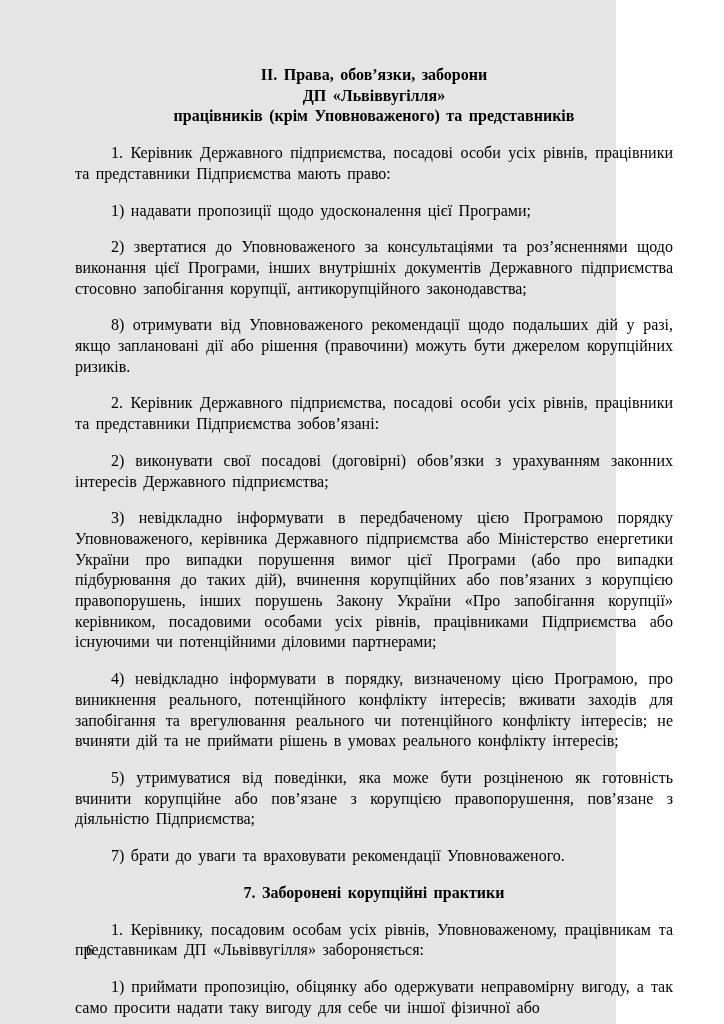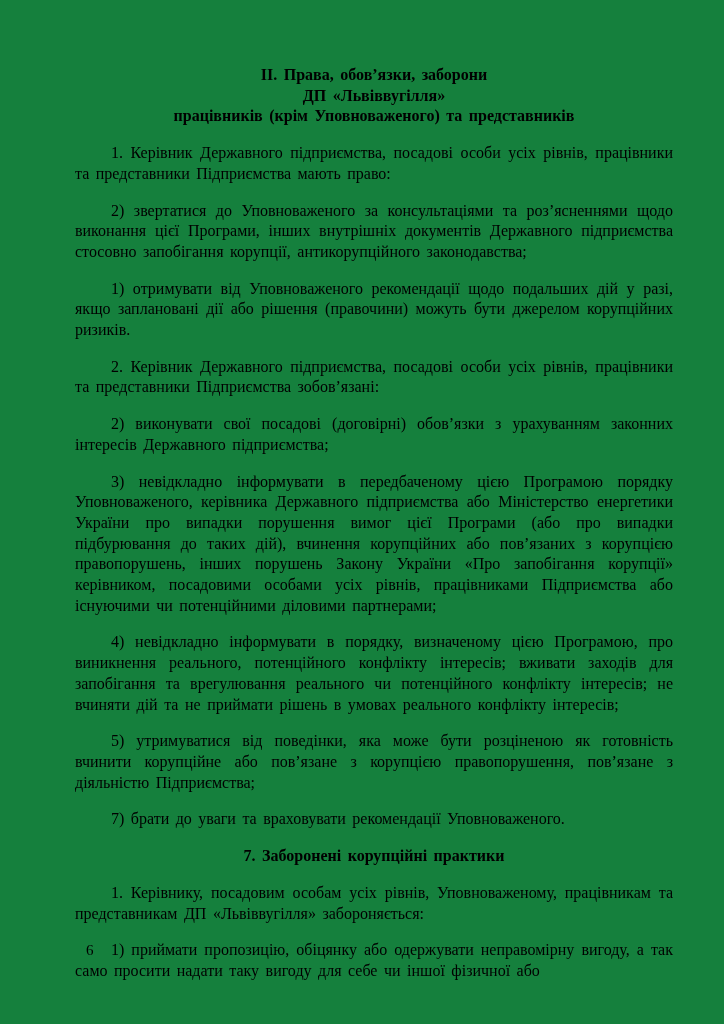--- a/index.html
+++ b/index.html
@@ -4,22 +4,22 @@
 <style>
   * { box-sizing: border-box; }
   html, body { margin: 0; padding: 0; }
   body {
     width: 724px; height: 1024px;
     background: #ffffff;
     overflow: hidden;
   }
   .page {
     position: relative;
-    width: 724px; height: 1024px;
-    background: #15803d;
+    width: 616px; height: 1024px;
+    background: #e5e5e5;
     color: #000000;
     font-family: "Liberation Serif", "DejaVu Serif", serif;
   }
   .content {
     position: absolute;
     left: 59px; top: 65px;
     width: 630px;
     font-size: 16px;
     line-height: 20.7px;
     word-spacing: 2.5px;
@@ -50,22 +50,23 @@
 
 <div class="page">
   <div class="content">
 
     <div class="heading">II. Права, обов’язки, заборони</div>
 
     <div class="heading">ДП «Львіввугілля»</div>
     <div class="heading">працівників (крім Уповноваженого) та представників</div>
 
     <p class="para">1. Керівник Державного підприємства, посадові особи усіх рівнів, працівники та представники Підприємства мають право:</p>
+    <p class="para">1) надавати пропозиції щодо удосконалення цієї Програми;</p>
     <p class="para">2) звертатися до Уповноваженого за консультаціями та роз’ясненнями щодо виконання цієї Програми, інших внутрішніх документів Державного підприємства стосовно запобігання корупції, антикорупційного законодавства;</p>
-    <p class="para">1) отримувати від Уповноваженого рекомендації щодо подальших дій у разі, якщо заплановані дії або рішення (правочини) можуть бути джерелом корупційних ризиків.</p>
+    <p class="para">8) отримувати від Уповноваженого рекомендації щодо подальших дій у разі, якщо заплановані дії або рішення (правочини) можуть бути джерелом корупційних ризиків.</p>
     <p class="para">2. Керівник Державного підприємства, посадові особи усіх рівнів, працівники та представники Підприємства зобов’язані:</p>
     <p class="para">2) виконувати свої посадові (договірні) обов’язки з урахуванням законних інтересів Державного підприємства;</p>
     <p class="para">3) невідкладно інформувати в передбаченому цією Програмою порядку Уповноваженого, керівника Державного підприємства або Міністерство енергетики України про випадки порушення вимог цієї Програми (або про випадки підбурювання до таких дій), вчинення корупційних або пов’язаних з корупцією правопорушень, інших порушень Закону України «Про запобігання корупції» керівником, посадовими особами усіх рівнів, працівниками Підприємства або існуючими чи потенційними діловими партнерами;</p>
     <p class="para">4) невідкладно інформувати в порядку, визначеному цією Програмою, про виникнення реального, потенційного конфлікту інтересів; вживати заходів для запобігання та врегулювання реального чи потенційного конфлікту інтересів; не вчиняти дій та не приймати рішень в умовах реального конфлікту інтересів;</p>
     <p class="para">5) утримуватися від поведінки, яка може бути розціненою як готовність вчинити корупційне або пов’язане з корупцією правопорушення, пов’язане з діяльністю Підприємства;</p>
     <p class="para">7) брати до уваги та враховувати рекомендації Уповноваженого.</p>
 
     <div class="heading">7. Заборонені корупційні практики</div>
 
     <p class="para">1. Керівнику, посадовим особам усіх рівнів, Уповноваженому, працівникам та представникам ДП «Львіввугілля» забороняється:</p>

